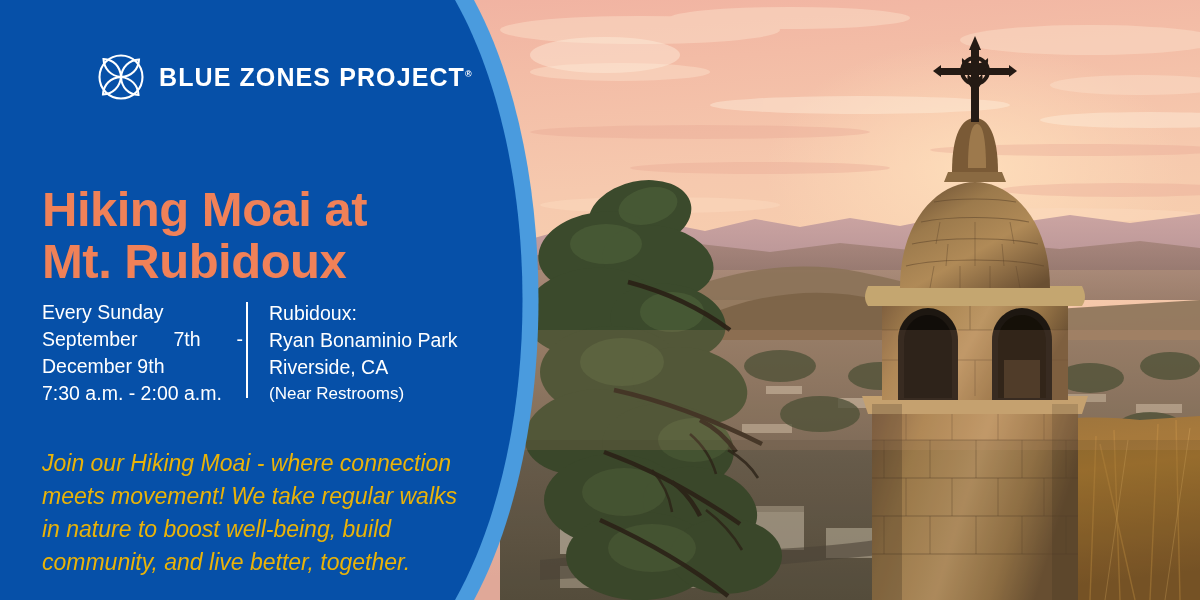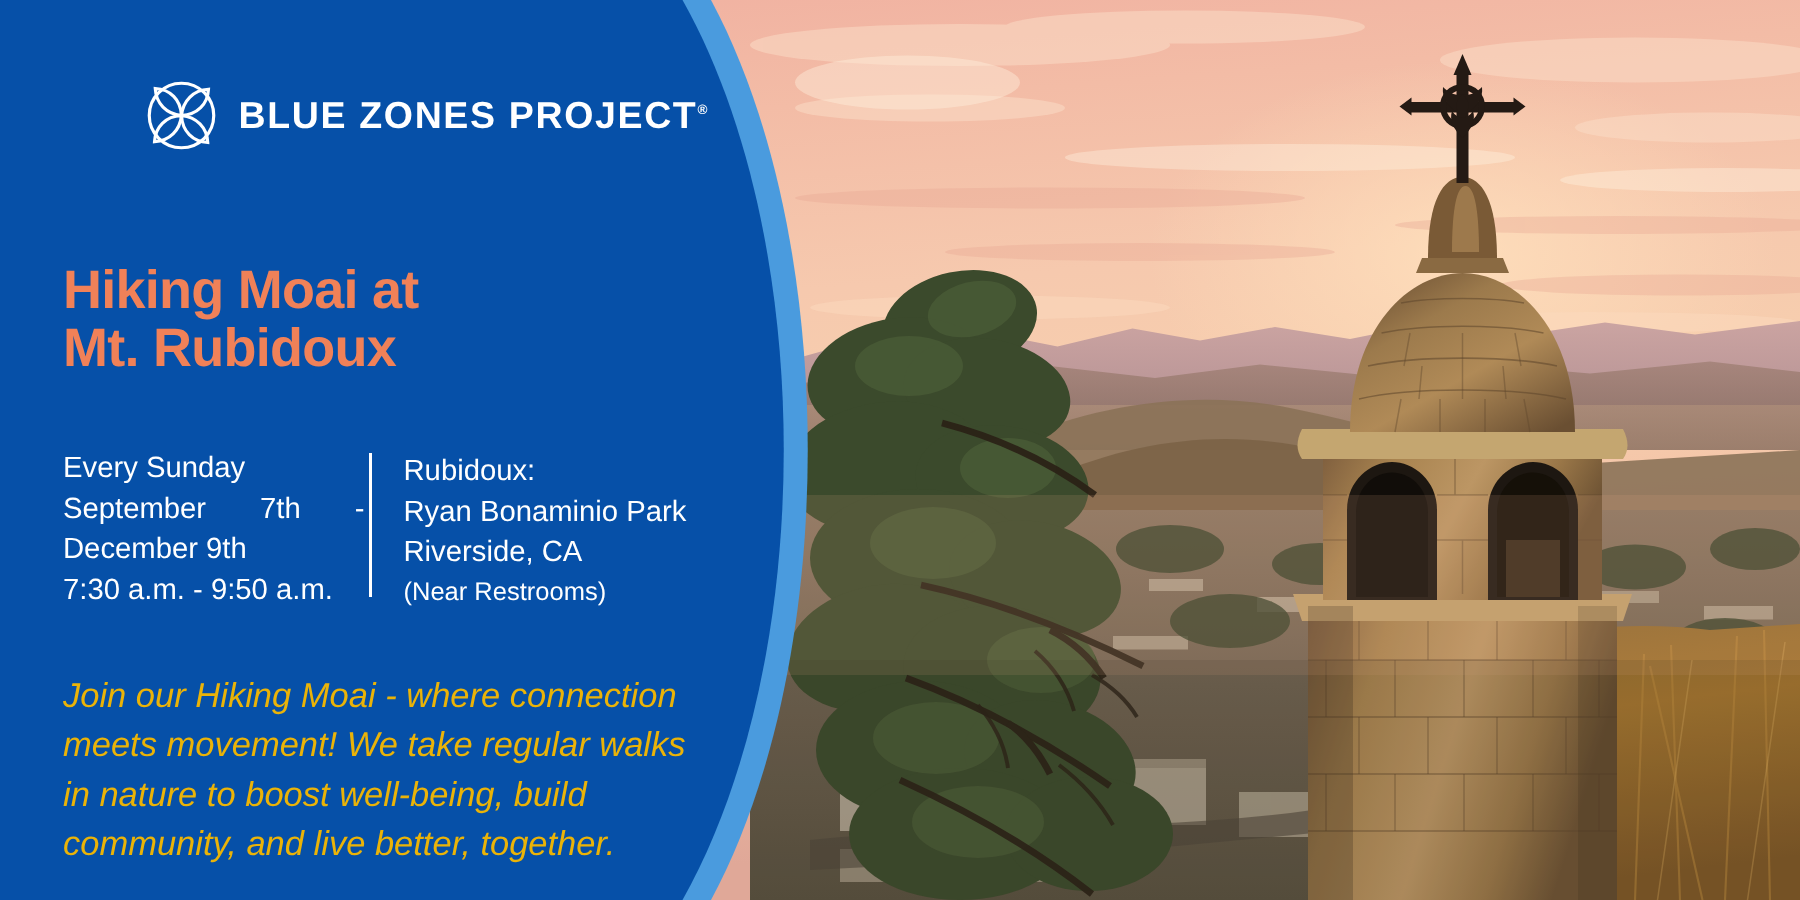--- a/index.html
+++ b/index.html
@@ -66,34 +66,34 @@
     letter-spacing: 0;
   }
 
   
   .title {
     position: absolute;
     left: 42px;
     top: 150px;
     width: 460px;
     color: #F08158;
-    font-size: 36px;
+    font-size: 49px;
     font-weight: bold;
     line-height: 1.07;
     letter-spacing: -0.5px;
     white-space: pre-line;
   }
 
   
   .info {
     position: absolute;
     left: 42px;
     top: 299px;
     display: flex;
-    align-items: flex-end;
+    align-items: center;
   }
   .info-date {
     width: 200px;
     color: #ffffff;
     font-size: 19.5px;
     line-height: 1.385;
     font-weight: 400;
   }
   .info-date .justified {
     display: flex;
@@ -479,21 +479,21 @@
     <div class="info">
 
       <div class="info-date">
         <div>Every Sunday</div>
         <div class="justified">
           <span>September</span>
           <span>7th</span>
           <span>-</span>
         </div>
         <div>December 9th</div>
-        <div>7:30 a.m. - 9:50 a.m.</div>
+        <div>7:30 a.m. - 2:00 a.m.</div>
       </div>
 
       <div class="divider"></div>
 
       <div class="info-loc">
         <div>Rubidoux:</div>
         <div>Ryan Bonaminio Park</div>
         <div>Riverside, CA</div>
         <span class="sub">(Near Restrooms)</span>
       </div>

